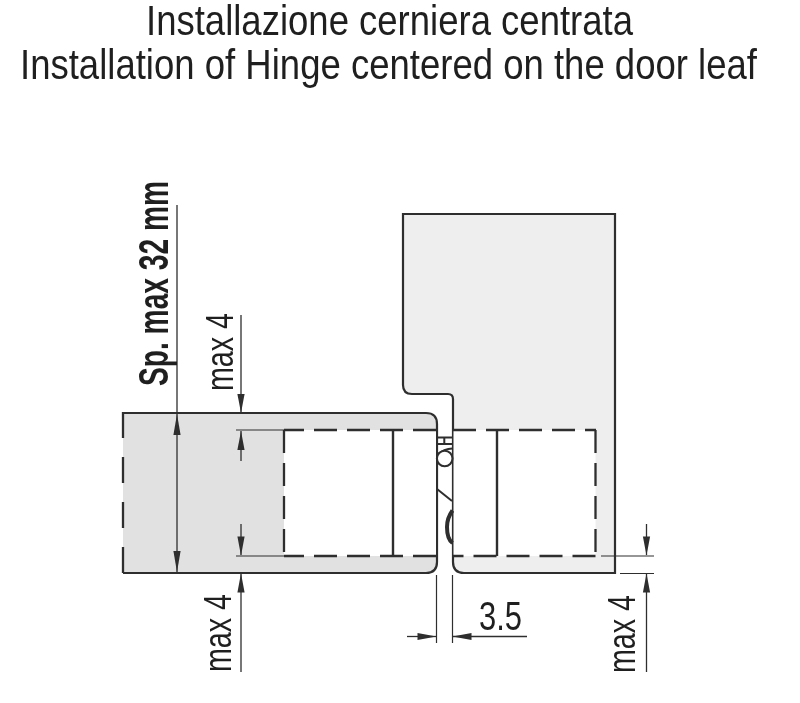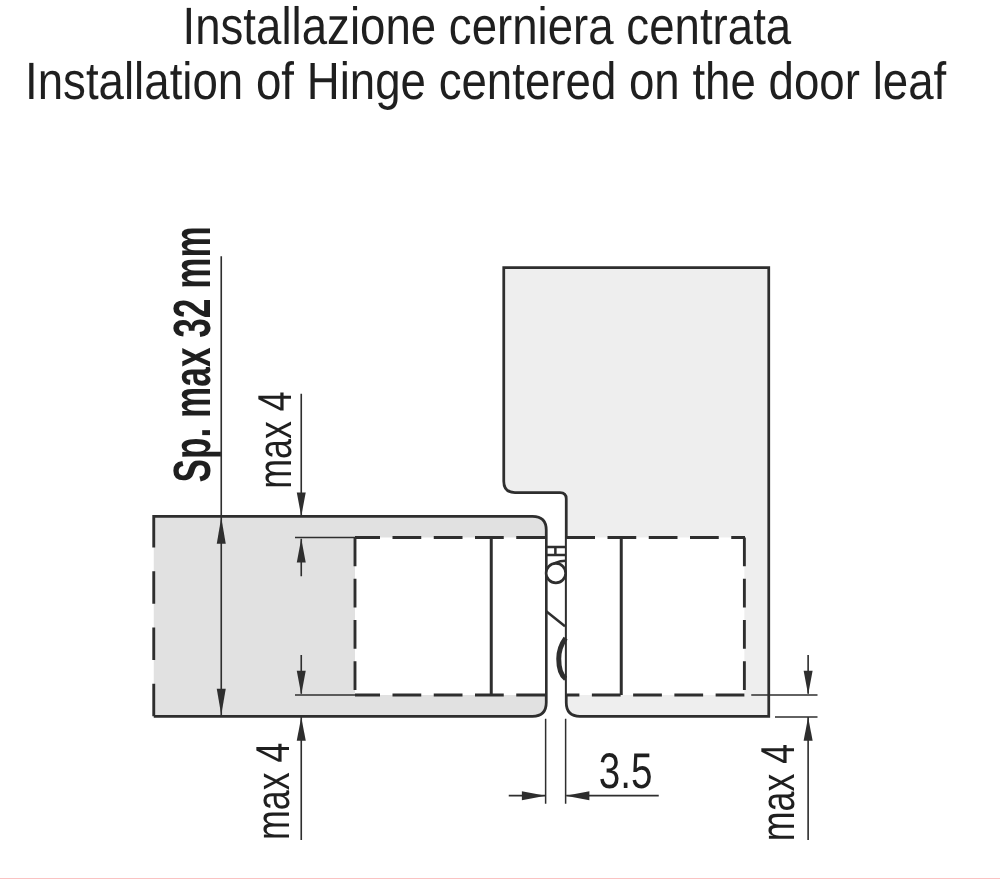--- a/index.html
+++ b/index.html
@@ -1,16 +1,16 @@
 <!DOCTYPE html>
 <html><head>
 <meta charset="utf-8">
 <style>
   html,body{margin:0;padding:0;background:#fff;}
-  .page{position:relative;width:800px;height:703px;background:#ef4444;overflow:hidden;
+  .page{position:relative;width:800px;height:703px;background:#c2410c;overflow:hidden;
         font-family:"Liberation Sans", sans-serif;}
 </style>
 </head>
 <body>
 <div class="page">
 <svg width="800" height="703" viewBox="0 0 800 703" xmlns="http://www.w3.org/2000/svg">
 
   <rect x="0" y="0" width="800" height="703" fill="#ffffff"></rect>
 
   <text x="146" y="35" font-size="42" fill="#1f1f1f" textLength="487" lengthAdjust="spacingAndGlyphs">Installazione cerniera centrata</text>

